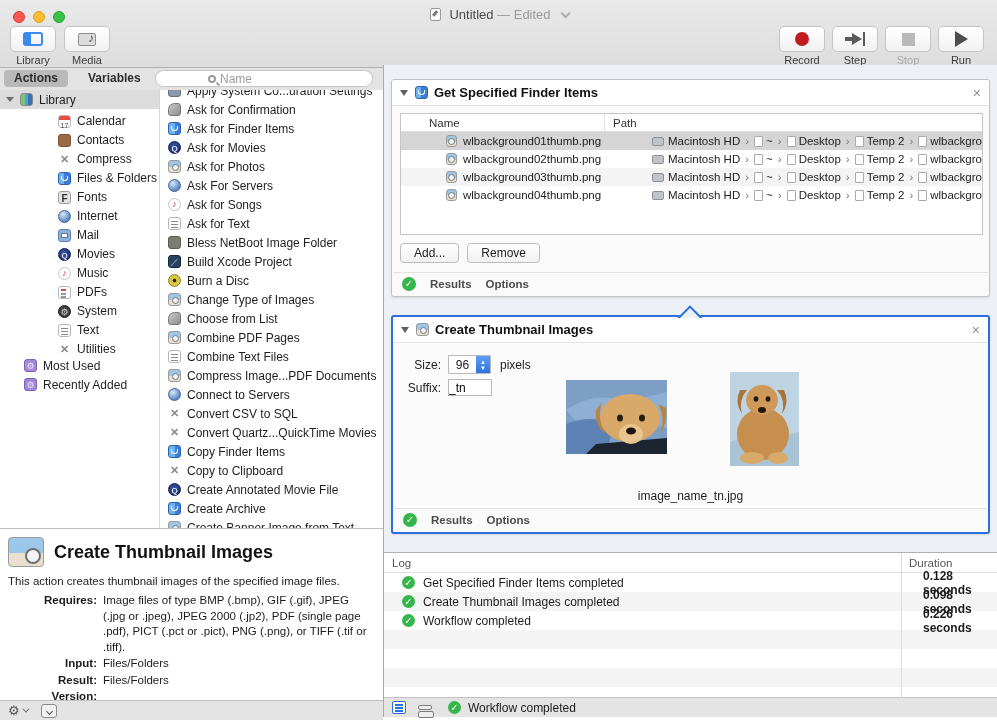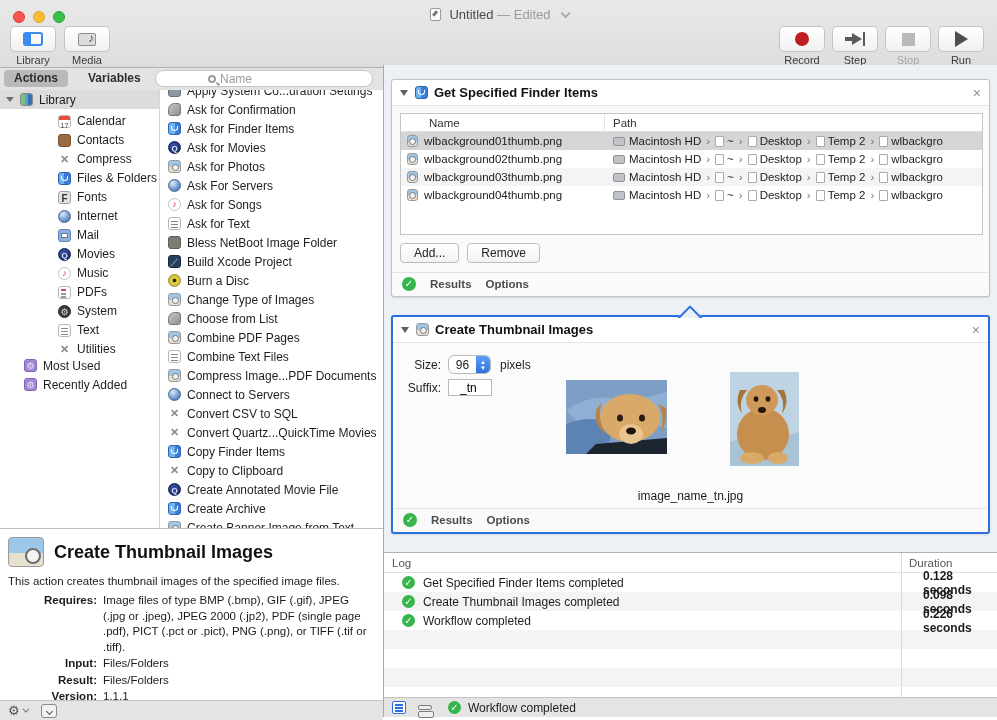--- a/index.html
+++ b/index.html
@@ -108,39 +108,39 @@
   .card-close { margin-left:auto; color:#8e8e8e; font-size:14px; line-height:14px; }
   .card-footer { position:absolute; left:1px; right:1px; bottom:1px; height:23px; border-top:1px solid #e2e2e2; display:flex; align-items:center; padding:0 9px; background:#fafafa; border-radius:0 0 3px 3px; }
   .check { width:14px; height:14px; border-radius:50%; background:#35b54a; color:#fff; font-size:10px; line-height:14px; text-align:center; flex:none; }
   .foot-label { font-weight:bold; font-size:11.5px; color:#4c4c4c; margin-left:14px; }
 
   #card1 { top:14px; height:218px; }
   .ftable { position:absolute; left:8px; top:33px; width:583px; height:122px; background:#fff; border:1px solid #c6c6c6; font-size:11.5px; }
   .ft-head { height:18px; display:flex; border-bottom:1px solid #dedede; color:#333; }
   .ft-col-name { width:204px; padding-left:28px; display:flex; align-items:center; border-right:1px solid #e3e3e3; }
   .ft-col-path { flex:1; padding-left:8px; display:flex; align-items:center; }
-  .ft-row { height:18px; display:flex; align-items:center; white-space:nowrap; overflow:hidden; }
+  .ft-row { height:18px; display:flex; align-items:center; white-space:nowrap; overflow:hidden;justify-content:flex-end; }
   .ft-row.selected { background:#d5d5d5; }
   .ft-row.stripe { background:#f4f4f4; }
   .ft-row .fcell-name { width:204px; display:flex; align-items:center; padding-left:6px; flex:none; }
   .ft-row .fcell-name .mi-image { width:11px; height:12px; margin-right:6px; }
   .ft-row .fcell-path { display:flex; align-items:center; padding-left:8px; overflow:hidden; }
   .psep { color:#777; margin:0 5px; }
   .btn { display:inline-block; padding:2px 13px; border:1px solid #bdbdbd; border-radius:4px; background:linear-gradient(#ffffff,#f2f2f2); font-size:12px; color:#222; }
   #card1-buttons { position:absolute; left:8px; top:163px; display:flex; gap:8px; }
 
   #card2 { top:250px; height:219px; background:#fbfbfb; border:2px solid #2a6fe0; }
   .notch { position:absolute; top:-12px; left:50%; margin-left:-16px; width:32px; height:13px; overflow:hidden; }
   .notch .diamond { position:absolute; top:4px; left:6px; width:18px; height:18px; background:#edf0f4; border:2px solid #2a6fe0; transform:rotate(45deg); }
   .form-row { position:absolute; display:flex; align-items:center; font-size:12px; color:#1c1c1c; }
   .form-label { width:40px; text-align:right; margin-right:7px; }
-  .stepper { display:flex; align-items:center; height:19px; border:1px solid #b9b9b9; border-radius:6px; background:#fff; overflow:hidden; }
+  .stepper { display:flex; align-items:center; height:19px; border:1px solid #b9b9b9; border-radius:1px; background:#fff; overflow:hidden; }
   .stepper .val { width:27px; text-align:center; font-size:12px; }
   .stepper .arrows { width:14px; height:19px; background:linear-gradient(#5ea1f7,#2a6fe0); display:flex; flex-direction:column; align-items:center; justify-content:center; color:#fff; font-size:6px; line-height:6px; }
-  .suffix-input { width:44px; height:17px; border:1px solid #b9b9b9; font-size:12px; padding-left:11px; background:#fff; font-family:"Liberation Sans", sans-serif; }
+  .suffix-input { width:44px; height:17px; border:1px solid #b9b9b9; font-size:12px; padding-left:0; background:#fff; font-family:"Liberation Sans", sans-serif; }
   .preview-caption { position:absolute; left:0; right:0; top:172px; text-align:center; font-size:12px; color:#1c1c1c; }
   .dog1 { position:absolute; left:173px; top:63px; }
   .dog2 { position:absolute; left:337px; top:55px; }
 
   
   #log { position:absolute; left:0; top:487px; width:613px; height:145px; background:#fff; border-top:1px solid #b0b0b0; }
   .log-divider { position:absolute; left:517px; top:0; bottom:0; width:1px; background:#dcdcdc; }
   .log-head { height:20px; display:flex; align-items:center; border-bottom:1px solid #e0e0e0; color:#555; font-size:11.5px; }
   .log-head .h-log { padding-left:8px; width:517px; }
   .log-head .h-dur { padding-left:8px; }
@@ -640,21 +640,20 @@
     <div class="desc-field">
       <div class="lab">Input:</div>
       <div class="val">Files/Folders</div>
     </div>
     <div class="desc-field">
       <div class="lab">Result:</div>
       <div class="val">Files/Folders</div>
     </div>
     <div class="desc-field">
       <div class="lab">Version:</div>
-      <div class="val">1.1.1</div>
     </div>
   </div>
 
   <div id="gearbar">
     <span class="gear">⚙</span>
     <span class="chev-sm"></span>
     <span class="drop-box"></span>
   </div>
 
 </div>

